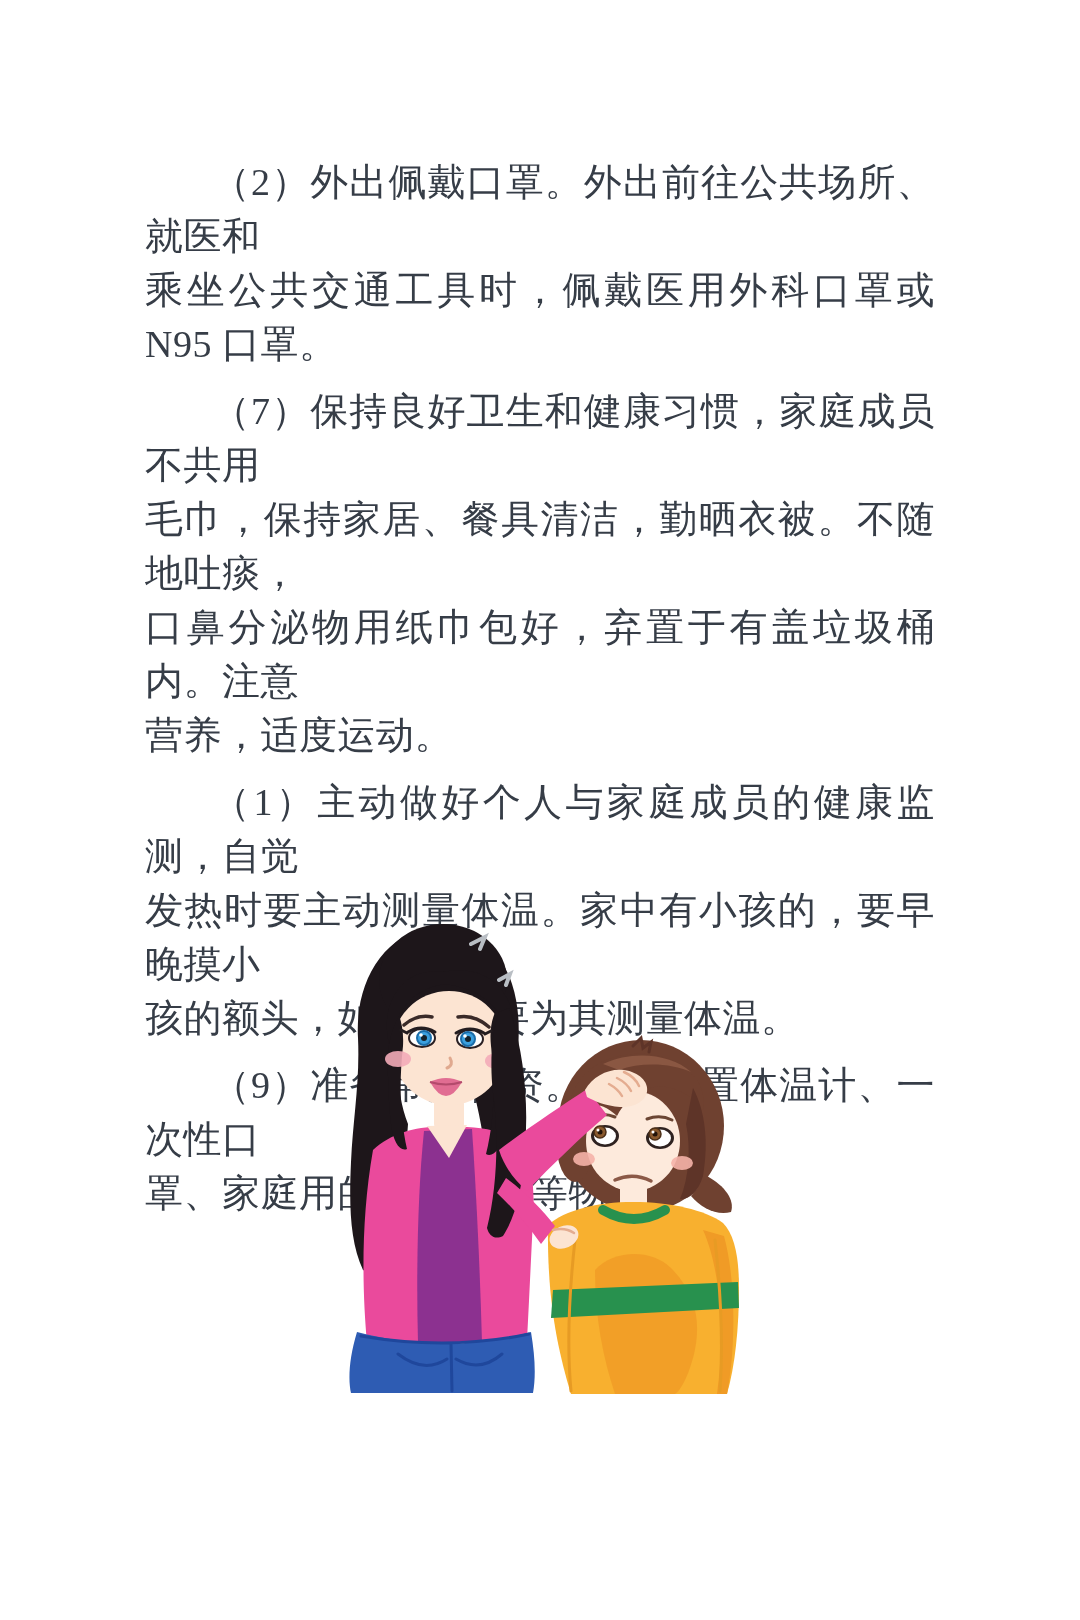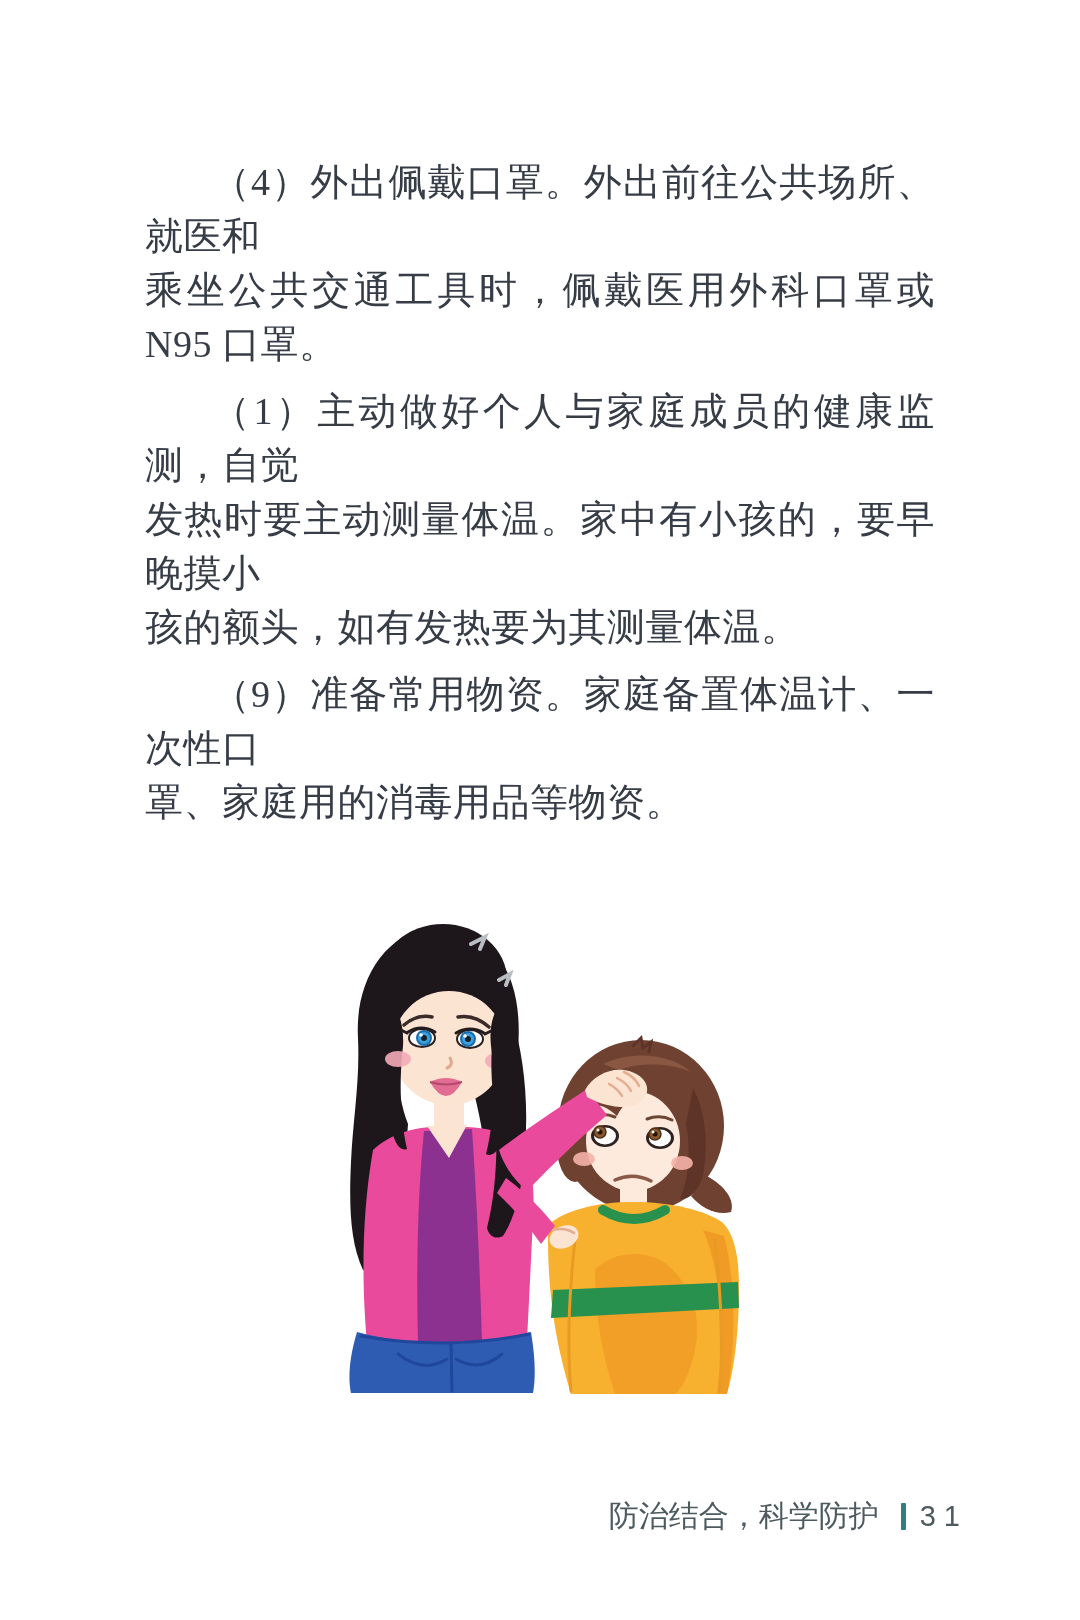--- a/index.html
+++ b/index.html
@@ -15,22 +15,26 @@
   .footer .slogan{font-size:30px;}
   .footer .divider{width:5px;height:27px;margin:0 14px 0 22px;border-radius:1px;}
   .footer .pagenum{font-size:29px;letter-spacing:8px;}
 </style>
 </head>
 <body>
 
 <div class="page">
 
   <div class="content" style="color: rgb(54, 61, 71);">
-    <p>（4）外出佩戴口罩。外出前往公共场所、就医和
+    <p>（2）外出佩戴口罩。外出前往公共场所、就医和
 乘坐公共交通工具时，佩戴医用外科口罩或 N95 口罩。</p>
+    <p>（7）保持良好卫生和健康习惯，家庭成员不共用
+毛巾，保持家居、餐具清洁，勤晒衣被。不随地吐痰，
+口鼻分泌物用纸巾包好，弃置于有盖垃圾桶内。注意
+营养，适度运动。</p>
     <p>（1）主动做好个人与家庭成员的健康监测，自觉
 发热时要主动测量体温。家中有小孩的，要早晚摸小
 孩的额头，如有发热要为其测量体温。</p>
     <p>（9）准备常用物资。家庭备置体温计、一次性口
 罩、家庭用的消毒用品等物资。</p>
   </div>
 
   <div class="illo">
     <svg viewBox="0 0 460 530" xmlns="http://www.w3.org/2000/svg">
 
@@ -112,19 +116,14 @@
         <path fill="#ea4a9c" d="M196,262 C228,238 258,218 284,201 L304,227 C278,249 250,276 224,303 C211,292 201,278 196,262 Z" style="fill: rgb(234, 74, 156);"></path>
         <path fill="#fce4d2" d="M282,202 C290,188 306,180 321,182 C336,184 346,194 344,204 C342,214 330,220 317,219 C303,218 291,213 284,209 Z" style="fill: rgb(252, 228, 210);"></path>
         <path fill="none" stroke="#e4ac90" stroke-width="2.5" stroke-linecap="round" d="M321,184 q11,5 15,14 M314,190 q10,5 14,13 M306,196 q9,5 13,12"></path>
         <path fill="#ea4a9c" d="M203,290 C222,304 240,322 252,338 L238,356 C224,336 208,318 194,305 Z" style="fill: rgb(234, 74, 156);"></path>
         <ellipse cx="261" cy="349" rx="15" ry="11" transform="rotate(-24 261 349)" fill="#fce4d2" style="fill: rgb(252, 228, 210);"></ellipse>
         <path d="M250,342 q12,-3 21,3" fill="none" stroke="#e4ac90" stroke-width="2.5" stroke-linecap="round"></path>
       </g>
     </svg>
   </div>
 
-  <div class="footer">
-    <span class="slogan" style="color: rgb(77, 91, 96);">防治结合，科学防护</span>
-    <span class="divider" style="background-color: rgb(47, 126, 129);"></span>
-    <span class="pagenum" style="color: rgb(77, 91, 96);">31</span>
-  </div>
 
 </div>
 
 </body></html>

